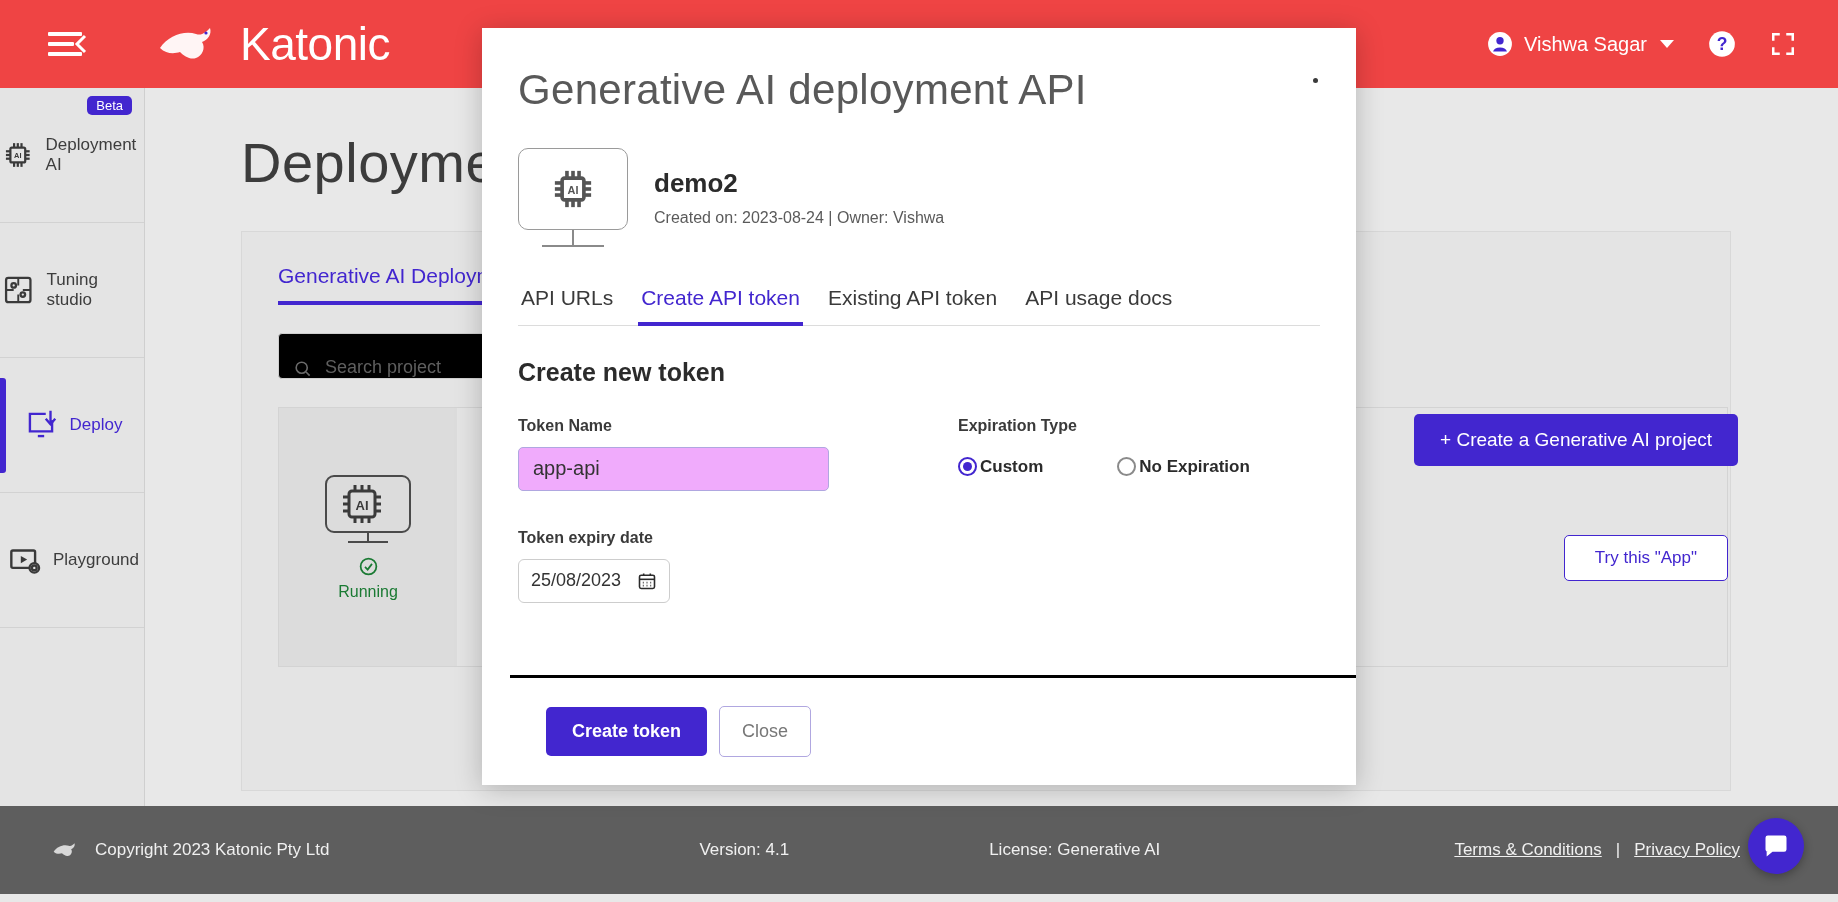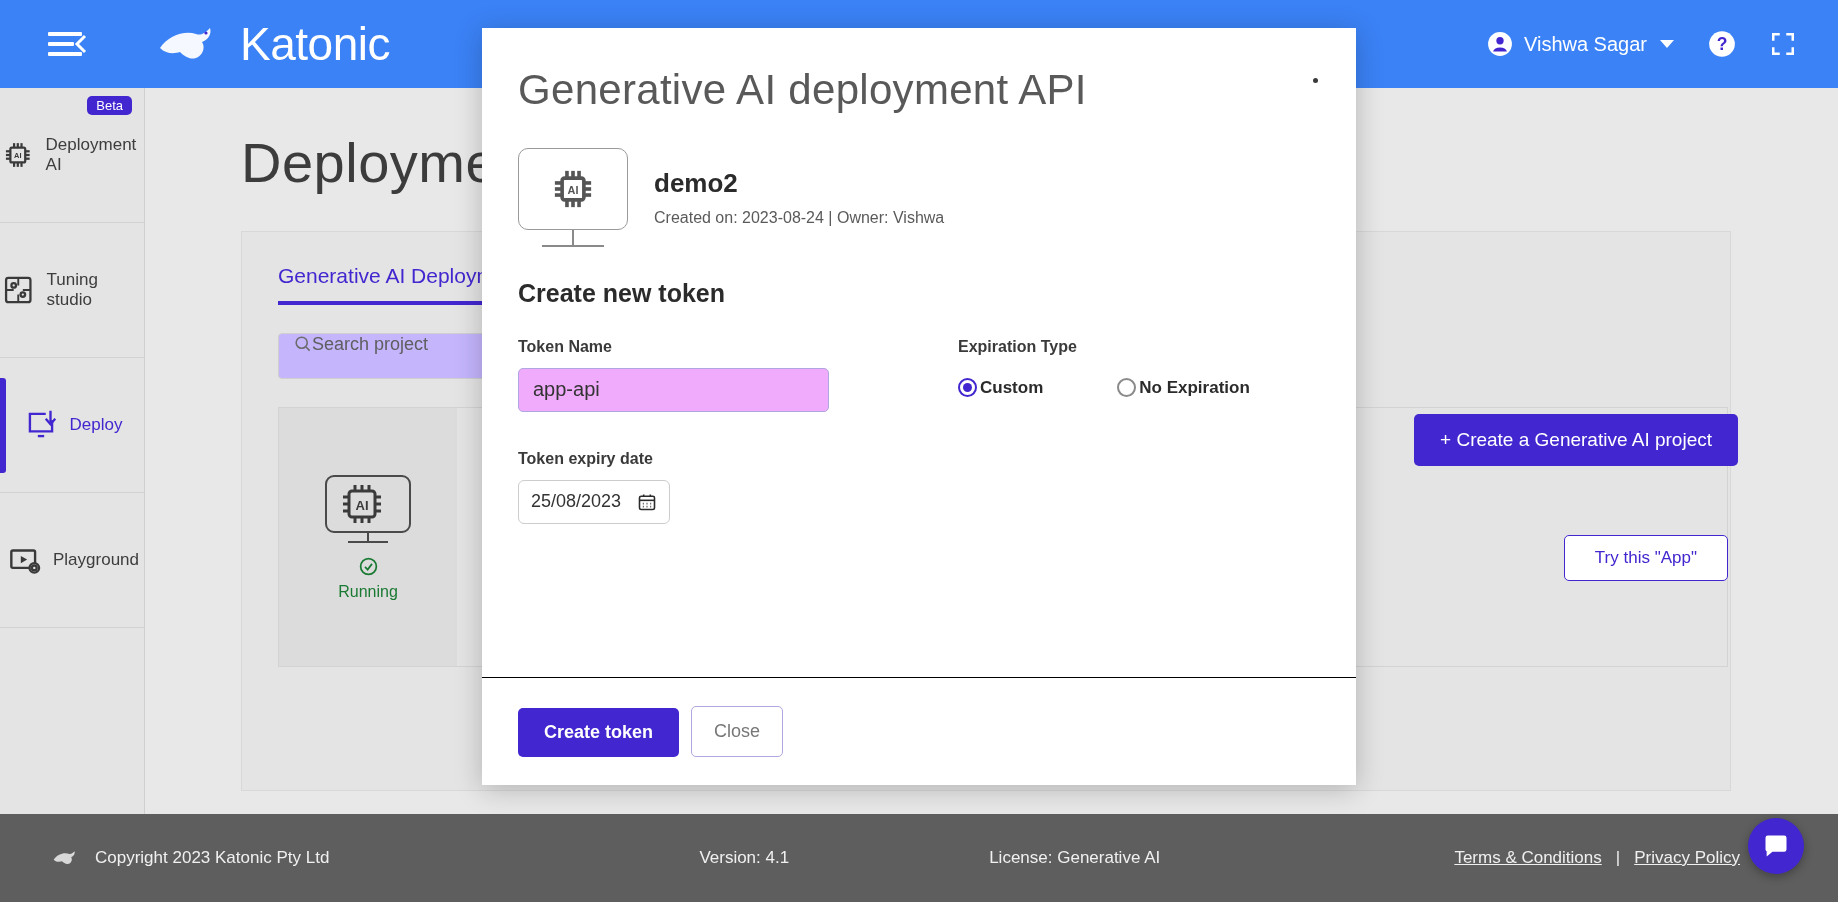--- a/index.html
+++ b/index.html
@@ -6,21 +6,21 @@
   html, body {
     width: 1838px; height: 902px;
     overflow: hidden;
     font-family: "Liberation Sans", sans-serif;
     background: #e8e8e8;
   }
 
   
   .topbar {
     position: absolute; top: 0; left: 0; width: 1838px; height: 88px;
-    background: #3b82f6;
+    background: #ef4444;
     display: flex; align-items: center;
     z-index: 5;
   }
   .hamburger {
     margin-left: 48px; width: 46px; height: 34px;
     position: relative; cursor: pointer;
   }
   .hamburger i {
     position: absolute; left: 0; height: 4px; width: 34px;
     background: #fff; border-radius: 1px;
@@ -89,22 +89,22 @@
     margin: 36px 0 0 96px; width: 1490px; height: 560px;
     background: #e4e4e4; border: 1px solid #d8d8d8;
   }
   .tabs-bg { margin: 32px 0 0 36px; }
   .tab-bg {
     display: inline-block; font-size: 21px; color: #4226cf;
     padding-bottom: 13px; border-bottom: 4px solid #4226cf;
   }
   .searchbox {
     margin: 28px 0 0 36px; width: 290px; height: 46px;
-    background: #c4b5fd; border: 1px solid #cfcfcf; border-radius: 4px;
-    display: flex; align-items: flex-start; padding: 0 14px;
+    background: #000000; border: 1px solid #cfcfcf; border-radius: 4px;
+    display: flex; align-items: flex-end; gap: 13px; padding: 0 14px;
   }
   .searchbox .ph { color: #5f5f5f; font-size: 18px; }
   .card {
     margin: 28px 0 0 36px; width: 1450px; height: 260px;
     background: #e4e4e4; border: 1px solid #d3d3d3;
     display: flex;
   }
   .card-left {
     width: 178px; background: #dcdcdc;
     display: flex; flex-direction: column; align-items: center;
@@ -126,21 +126,21 @@
     padding: 15px 26px; border-radius: 5px; cursor: pointer;
   }
   .try-btn {
     position: absolute; right: 110px; top: 447px;
     border: 1px solid #4226cf; color: #4226cf; background: #fff;
     border-radius: 5px; padding: 12px 30px; font-size: 17px; cursor: pointer;
   }
 
   
   .footer {
-    position: absolute; bottom: 0; left: 0; width: 1838px; height: 88px;
+    position: absolute; bottom: 8px; left: 0; width: 1838px; height: 88px;
     background: #5e5e5e; color: #f0f0f0;
     display: flex; align-items: center; z-index: 6;
   }
   .f-copy { margin-left: 52px; display: flex; align-items: center; gap: 13px;
             font-size: 17px; }
   .f-ver  { margin-left: 370px; font-size: 17px; }
   .f-lic  { margin-left: 200px; font-size: 17px; }
   .f-links{ margin-left: auto; margin-right: 98px; font-size: 17px;
             display: flex; align-items: flex-start; gap: 14px; }
   .f-links a { color: #f0f0f0; text-decoration: underline; }
@@ -218,22 +218,22 @@
   .date-block { margin-top: 38px; }
   .date-input {
     margin-top: 12px; width: 152px; height: 44px;
     border: 1px solid #cdcdcd; border-radius: 6px;
     display: flex; align-items: center; justify-content: space-between;
     padding: 0 12px; cursor: pointer; background: #fff;
   }
   .date-val { font-size: 18px; color: #333; }
 
   .modal-footer {
-    border-top: 1px solid #000000; padding: 28px 36px;
-    display: flex; gap: 12px; align-items: flex-end;
+    border-top: 3px solid #000000; padding: 28px 36px;
+    display: flex; gap: 12px; align-items: center; margin-left: 28px;
   }
   .btn-primary {
     background: #4226cf; color: #fff; border: none; border-radius: 5px;
     font-size: 18px; font-weight: 700; padding: 14px 26px; cursor: pointer;
     font-family: "Liberation Sans", sans-serif;
   }
   .btn-ghost {
     background: #fff; color: #777; border: 1px solid #b0a7e0; border-radius: 5px;
     font-size: 18px; padding: 14px 22px; cursor: pointer;
     font-family: "Liberation Sans", sans-serif;
@@ -421,20 +421,26 @@
         </div>
         <div class="proj-stand"></div>
         <div class="proj-base"></div>
       </div>
       <div>
         <div class="proj-name">demo2</div>
         <div class="proj-meta">Created on: 2023-08-24 | Owner: Vishwa</div>
       </div>
     </div>
 
+    <div class="mtabs">
+      <div class="mtab">API URLs</div>
+      <div class="mtab active">Create API token</div>
+      <div class="mtab">Existing API token</div>
+      <div class="mtab">API usage docs</div>
+    </div>
 
     <div class="sec-title">Create new token</div>
 
     <div class="grid2">
       <div class="col-a">
         <div class="fld-label">Token Name</div>
         <input class="text-input" value="app-api" style="">
       </div>
       <div class="col-b">
         <div class="fld-label">Expiration Type</div>

